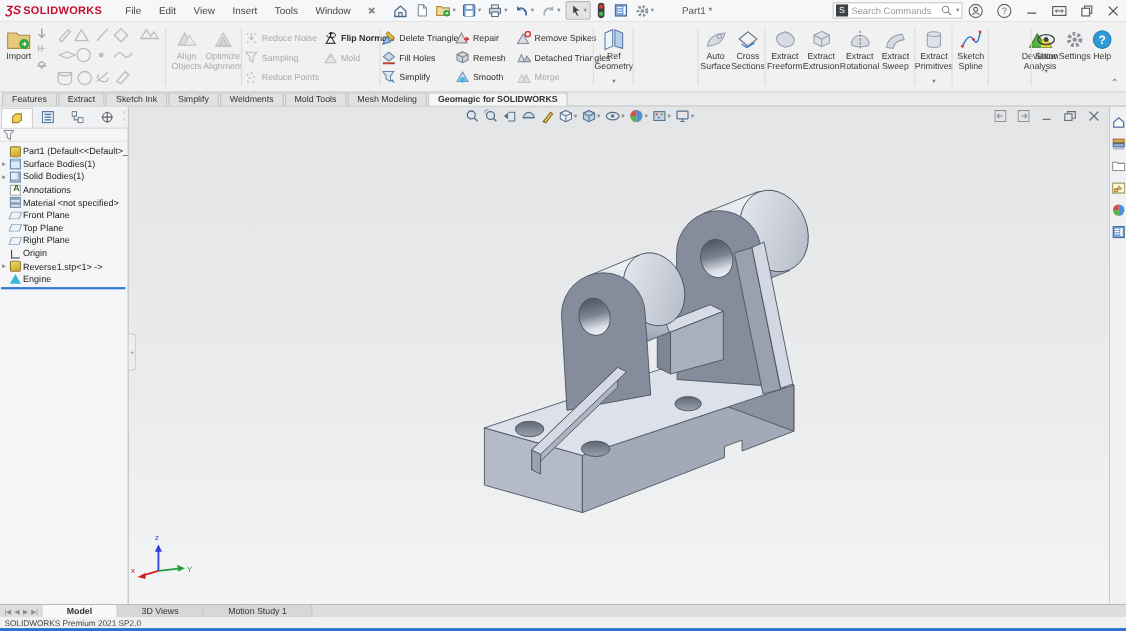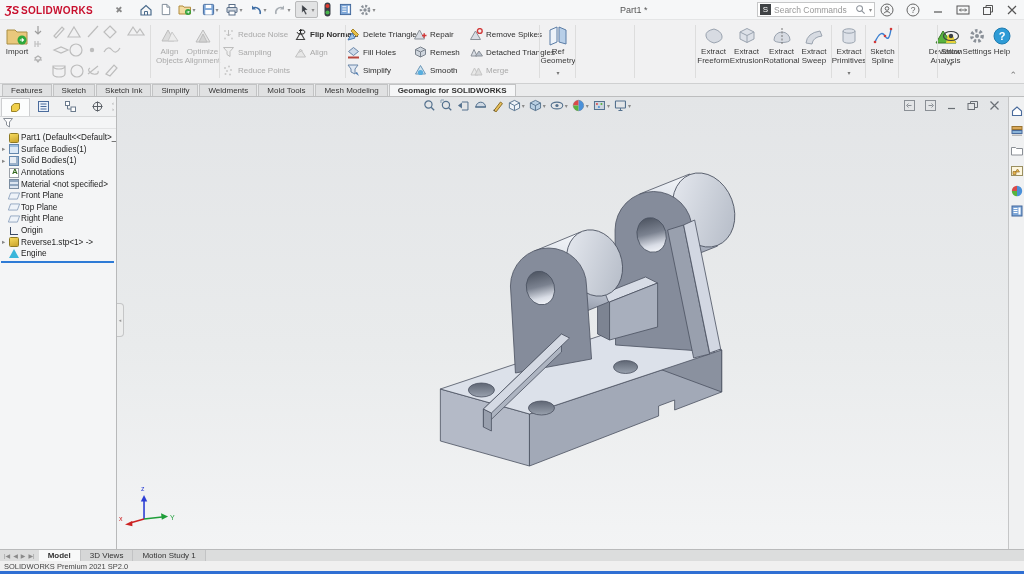--- a/index.html
+++ b/index.html
@@ -69,38 +69,47 @@
 .viewport{flex:1;position:relative;background:linear-gradient(180deg,#e3e5e7 0%,#e9ebec 55%,#f3f4f5 100%)}
 .part{position:absolute;inset:0;width:100%;height:100%}
 .headsup{position:absolute;top:0;left:46%;transform:translateX(-50%);display:flex;align-items:center;gap:4px;height:17px;z-index:5}
 .hbtn{display:flex;align-items:center;gap:1px}
 .splitter{position:absolute;left:0;top:206px;width:7px;height:34px;background:#eceded;border:1px solid #c5c6c7;border-left:none;border-radius:0 4px 4px 0;z-index:4;display:flex;align-items:center;justify-content:center;color:#999;font-size:5px}
 .doccontrols{position:absolute;top:3px;right:8px;display:flex;gap:10px;align-items:center;z-index:5}
 .taskpane{width:16px;background:#f0f1f2;border-left:1px solid #c5c6c7;display:flex;flex-direction:column;align-items:center;padding-top:8px;gap:8px}
 
 .bottombar{height:12px;background:#dcdddd;border-top:1px solid #b9babb;display:flex;align-items:stretch}
 .navarrows{display:flex;align-items:center;font-size:6px;color:#8a8a8a;padding:0 4px;gap:3px}
-.btab{font-size:8px;padding:0 9px;display:flex;align-items:center;border-right:1px solid #c2c3c4;background:#d6d7d7;color:#333}
+.btab{font-size:8px;padding:0 22px;display:flex;align-items:center;border-right:1px solid #c2c3c4;background:#d6d7d7;color:#333}
 .btab.active{background:#f8f9f9;font-weight:bold}
 .statusbar{height:10px;background:#f0f0f0;display:flex;align-items:center;font-size:7.5px;color:#444;padding:0 4px}
 .sb-right{margin-left:auto;display:flex;align-items:center}
 .sb-item{padding:0 11px;white-space:nowrap}
 .sbsep{width:1px;height:8px;background:#d2d2d2}
 .blueline{height:3px;background:#2f6fd3}
 </style>
 </head>
 <body>
 
 <div class="app">
 
   <div class="titlebar">
     <div class="brand">
       <span class="mark">ƷS</span>
       <span class="name">SOLIDWORKS</span>
     </div>
+    <div class="menu">
+
+    <span>File</span>
+        <span>Edit</span>
+        <span>View</span>
+        <span>Insert</span>
+        <span>Tools</span>
+        <span>Window</span>
+      </div>
     <span class="pin">✚</span>
     <div class="qat">
       <span class="qbtn">
           <svg width="14" height="14" viewBox="0 0 14 14">
             <path d="M2 7l5-4.5L12 7v5H2z" fill="none" stroke="#4a6b8c" stroke-width="1.2"></path>
             <path d="M5.5 12V8.5h3V12" fill="none" stroke="#4a6b8c"></path>
           </svg>
         </span>
       <span class="qbtn">
           <svg width="13" height="13" viewBox="0 0 14 14">
@@ -318,21 +327,21 @@
           </span>
         <span class="rrlabel" style="font-weight:bold">Flip Normals</span>
       </div>
       <div class="rrow disabled">
         <span class="sic">
             <svg width="13" height="13" viewBox="0 0 13 13">
               <path d="M6.5 3l5 8h-10z" fill="#e7e7e7" stroke="#c2c2c2"></path>
               <path d="M4.5 6.5l4-2" stroke="#c2c2c2"></path>
             </svg>
           </span>
-        <span class="rrlabel">Align</span>
+        <span class="rrlabel">Mold</span>
       </div>
     </div>
 
     <div class="rgroup rrows" style="left:347px">
       <div class="rrow">
         <span class="sic">
             <svg width="13" height="13" viewBox="0 0 13 13">
               <path d="M1 12l4-7 3 5z" fill="#9fc3e8" stroke="#4a7ab0"></path>
               <path d="M6 1l5.5 5.5-2 2L4 3z" fill="#e8c34a" stroke="#a8862a"></path>
             </svg>
@@ -426,20 +435,40 @@
               <path d="M3 4l7-3v15l-7 3z" fill="#eef3f9" stroke="#5b7da6"></path>
               <path d="M12 1l7 3v14l-7-2z" fill="#b8cfe8" stroke="#5b7da6"></path>
             </svg>
           </span>
         <span class="rlabel">Ref Geometry</span>
         <span class="bcaret">▾</span>
       </div>
     </div>
 
 
+    <div class="rgroup" style="left:636px">
+      <div class="rbig" style="width:29px">
+        <span class="ric">
+            <svg width="20" height="18" viewBox="0 0 20 18">
+              <path d="M2 15q2-11 16-12q-2 11-16 12z" fill="#d7dbe2" stroke="#9aa3af"></path>
+              <circle cx="13" cy="6" r="2" fill="none" stroke="#9aa3af"></circle>
+            </svg>
+          </span>
+        <span class="rlabel">Auto Surface</span>
+      </div>
+      <div class="rbig" style="width:30px">
+        <span class="ric">
+            <svg width="20" height="18" viewBox="0 0 20 18">
+              <path d="M10 2l8 6.5L10 15 2 8.5z" fill="none" stroke="#6b7a8c" stroke-width="1.1"></path>
+              <path d="M4 13l5 3 7-4" fill="none" stroke="#3a7fd0" stroke-width="1.3"></path>
+            </svg>
+          </span>
+        <span class="rlabel">Cross Sections</span>
+      </div>
+    </div>
 
     <div class="rgroup" style="left:697px">
       <div class="rbig">
         <span class="ric">
             <svg width="20" height="18" viewBox="0 0 20 18">
               <path d="M10 2q7 2 8 7t-8 7q-7-2-8-7t8-7z" fill="#d7dbe2" stroke="#9aa3af"></path>
             </svg>
           </span>
         <span class="rlabel">Extract Freeform</span>
       </div>
@@ -554,21 +583,21 @@
     <span class="rsep" style="left:937px"></span>
     <span class="rchevron">⌃</span>
   </div>
 
   <div class="tabrow">
 
   <div class="dtab">
         <span>Features</span>
       </div>
       <div class="dtab">
-        <span>Sketch</span>
+        <span>Extract</span>
       </div>
       <div class="dtab">
         <span>Sketch Ink</span>
       </div>
       <div class="dtab">
         <span>Simplify</span>
       </div>
       <div class="dtab">
         <span>Weldments</span>
       </div>

